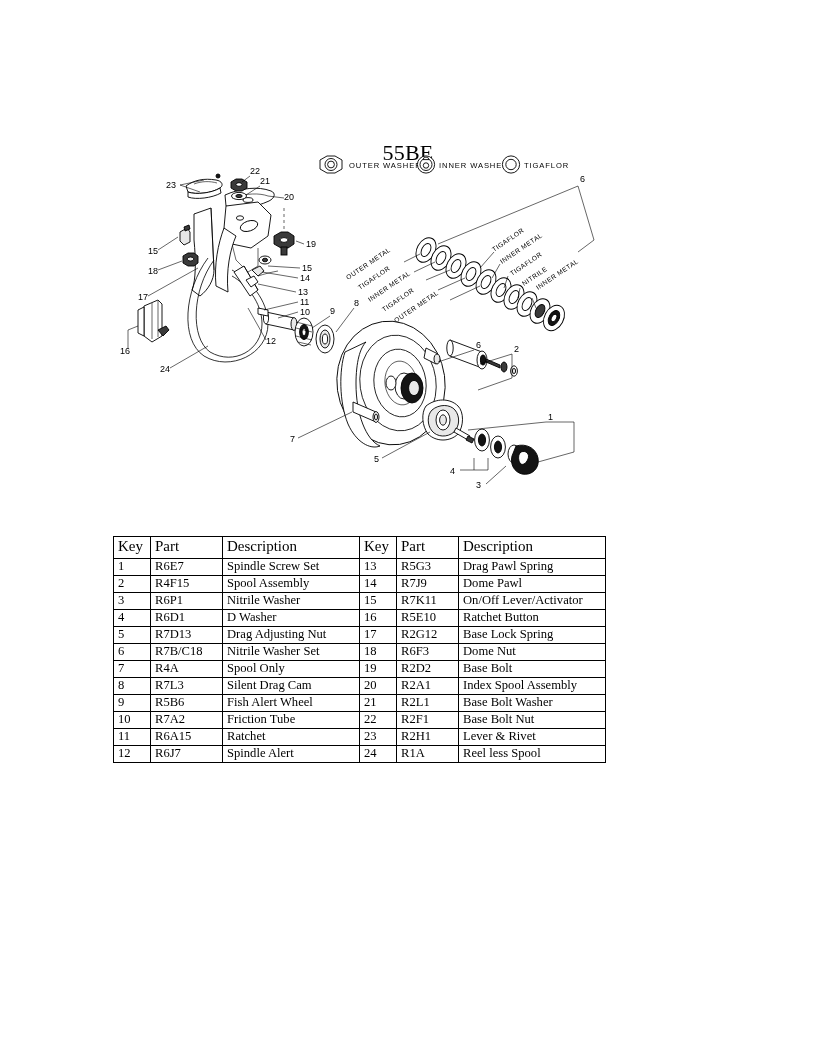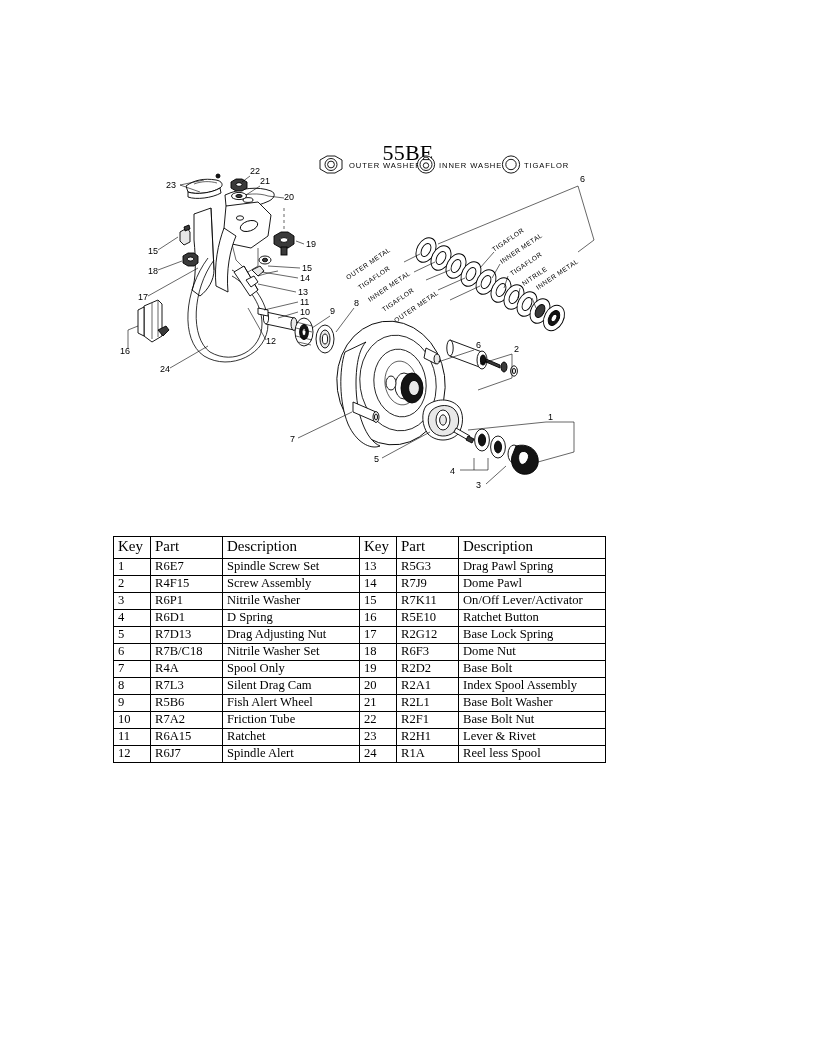--- a/index.html
+++ b/index.html
@@ -494,37 +494,37 @@
           <td>1</td>
           <td>R6E7</td>
           <td>Spindle Screw Set</td>
           <td>13</td>
           <td>R5G3</td>
           <td>Drag Pawl Spring</td>
         </tr>
         <tr>
           <td>2</td>
           <td>R4F15</td>
-          <td>Screw Assembly</td>
+          <td>Spool Assembly</td>
           <td>14</td>
           <td>R7J9</td>
           <td>Dome Pawl</td>
         </tr>
         <tr>
           <td>3</td>
           <td>R6P1</td>
           <td>Nitrile Washer</td>
           <td>15</td>
           <td>R7K11</td>
           <td>On/Off Lever/Activator</td>
         </tr>
         <tr>
           <td>4</td>
           <td>R6D1</td>
-          <td>D Spring</td>
+          <td>D Washer</td>
           <td>16</td>
           <td>R5E10</td>
           <td>Ratchet Button</td>
         </tr>
         <tr>
           <td>5</td>
           <td>R7D13</td>
           <td>Drag Adjusting Nut</td>
           <td>17</td>
           <td>R2G12</td>

